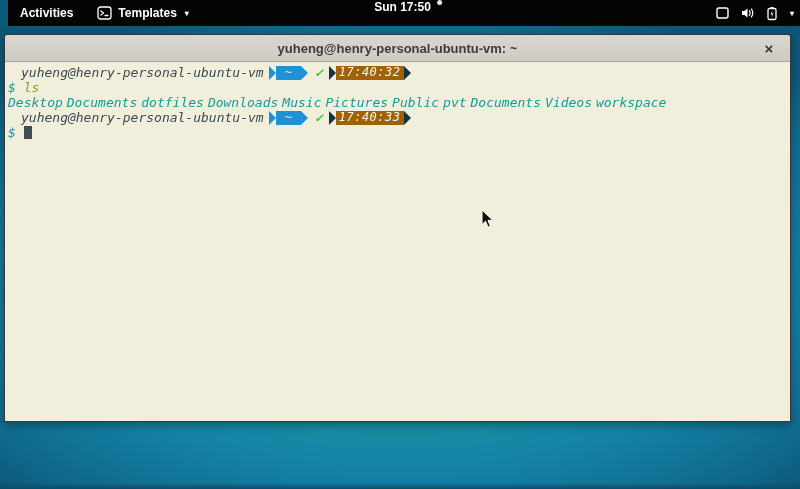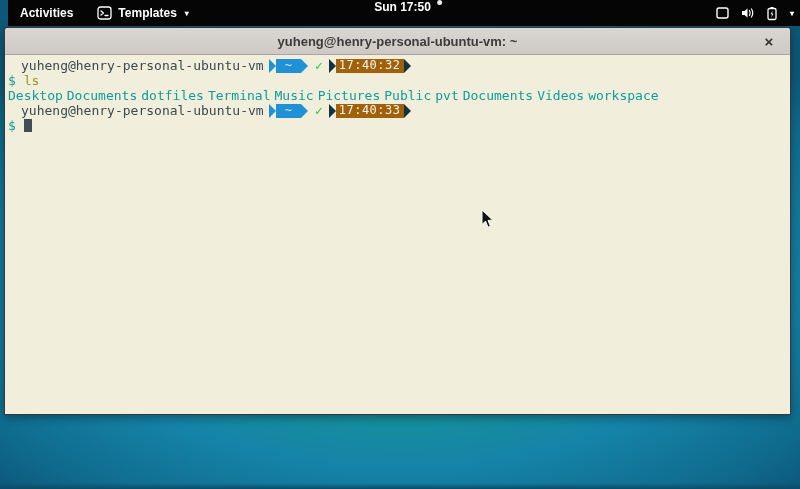--- a/index.html
+++ b/index.html
@@ -26,21 +26,21 @@
   .tb-btn { display:flex; align-items:center; gap:6px; height:100%; padding:0 12px; cursor:pointer; }
   .tb-appicon { width:15px; height:14px; display:inline-flex; }
   .tb-caret { font-size:8px; margin-left:2px; }
   .tb-center { position:absolute; left:50%; transform:translateX(-50%); display:flex; align-items:flex-start; gap:6px; height:100%; padding:0 8px; }
   .clock-dot { width:5px; height:5px; border-radius:50%; background:#e8e8e8; }
   .tb-right { position:absolute; right:8px; top:0; height:100%; display:flex; align-items:center; gap:10px; padding:0 6px; }
   .tb-icon { display:inline-flex; align-items:center; }
 
   
   .window {
-    position:absolute; left:4px; top:27px; width:787px; height:388px;
+    position:absolute; left:4px; top:34px; width:787px; height:388px;
     border:1px solid #36383a; border-radius:2px 2px 0 0;
     box-shadow:0 3px 10px rgba(0,0,0,.35);
     display:flex; flex-direction:column; z-index:10;
   }
   .titlebar {
     height:27px; flex:0 0 27px;
     background:linear-gradient(#dad6d1, #cdc9c3);
     border-bottom:1px solid #aaa69f;
     display:flex; align-items:center; justify-content:center; position:relative;
     border-radius:2px 2px 0 0;
@@ -49,21 +49,21 @@
   .close-btn {
     position:absolute; right:8px; top:0; width:26px; height:27px;
     display:flex; align-items:center; justify-content:center;
     color:#333; font-size:15px; font-weight:700; cursor:pointer;
   }
   .term-body {
     flex:1; background:#f2eedc; padding:3px 3px 0 3px;
     font-family:"DejaVu Sans Mono", monospace; font-size:13px; line-height:15px;
     color:#3a4a50; overflow:hidden;
   }
-  .term-line { height:15px; white-space:pre; }
+  .term-line { height:15px; white-space:pre;font-style:italic; }
 
   
   .prompt-line { display:flex; align-items:center; padding-left:13px; }
   .user-host { color:#3a4a50; margin-right:5px; }
   .pl-tri { width:0; height:0; border-top:7px solid transparent; border-bottom:7px solid transparent; }
   .pl-tri.blue { border-left:7px solid #2191d6; }
   .pl-tri.dark { border-left:7px solid #14333f; }
   .pl-body { height:14px; display:flex; align-items:center; font-size:12px; }
   .pl-body.blue { background:#2191d6; color:#cfe8f8; padding:0 9px; }
   .pl-body.dark { background:#a16207; color:#f4f4f4; padding:0 3px; letter-spacing:0.5px; }
@@ -143,21 +143,21 @@
       <span class="pl-body blue">~</span>
       <span class="pl-tri blue"></span>
       <span class="check">✓</span>
       <span class="pl-tri dark"></span>
       <span class="pl-body dark">17:40:32</span>
       <span class="pl-tri dark"></span>
     </div>
 
     <div class="term-line"><span class="ps1">$</span><span> </span><span class="cmd">ls</span></div>
 
-    <div class="term-line ls-line"><span>Desktop</span><span>Documents</span><span>dotfiles</span><span>Terminal</span><span>Music</span><span>Pictures</span><span>Public</span><span>pvt</span><span>Documents</span><span>Videos</span><span>workspace</span></div>
+    <div class="term-line ls-line"><span>Desktop</span><span>Documents</span><span>dotfiles</span><span>Downloads</span><span>Music</span><span>Pictures</span><span>Public</span><span>pvt</span><span>Documents</span><span>Videos</span><span>workspace</span></div>
 
     <div class="term-line prompt-line">
       <span class="user-host">yuheng@henry-personal-ubuntu-vm</span>
       <span class="pl-tri blue"></span>
       <span class="pl-body blue">~</span>
       <span class="pl-tri blue"></span>
       <span class="check">✓</span>
       <span class="pl-tri dark"></span>
       <span class="pl-body dark">17:40:33</span>
       <span class="pl-tri dark"></span>

